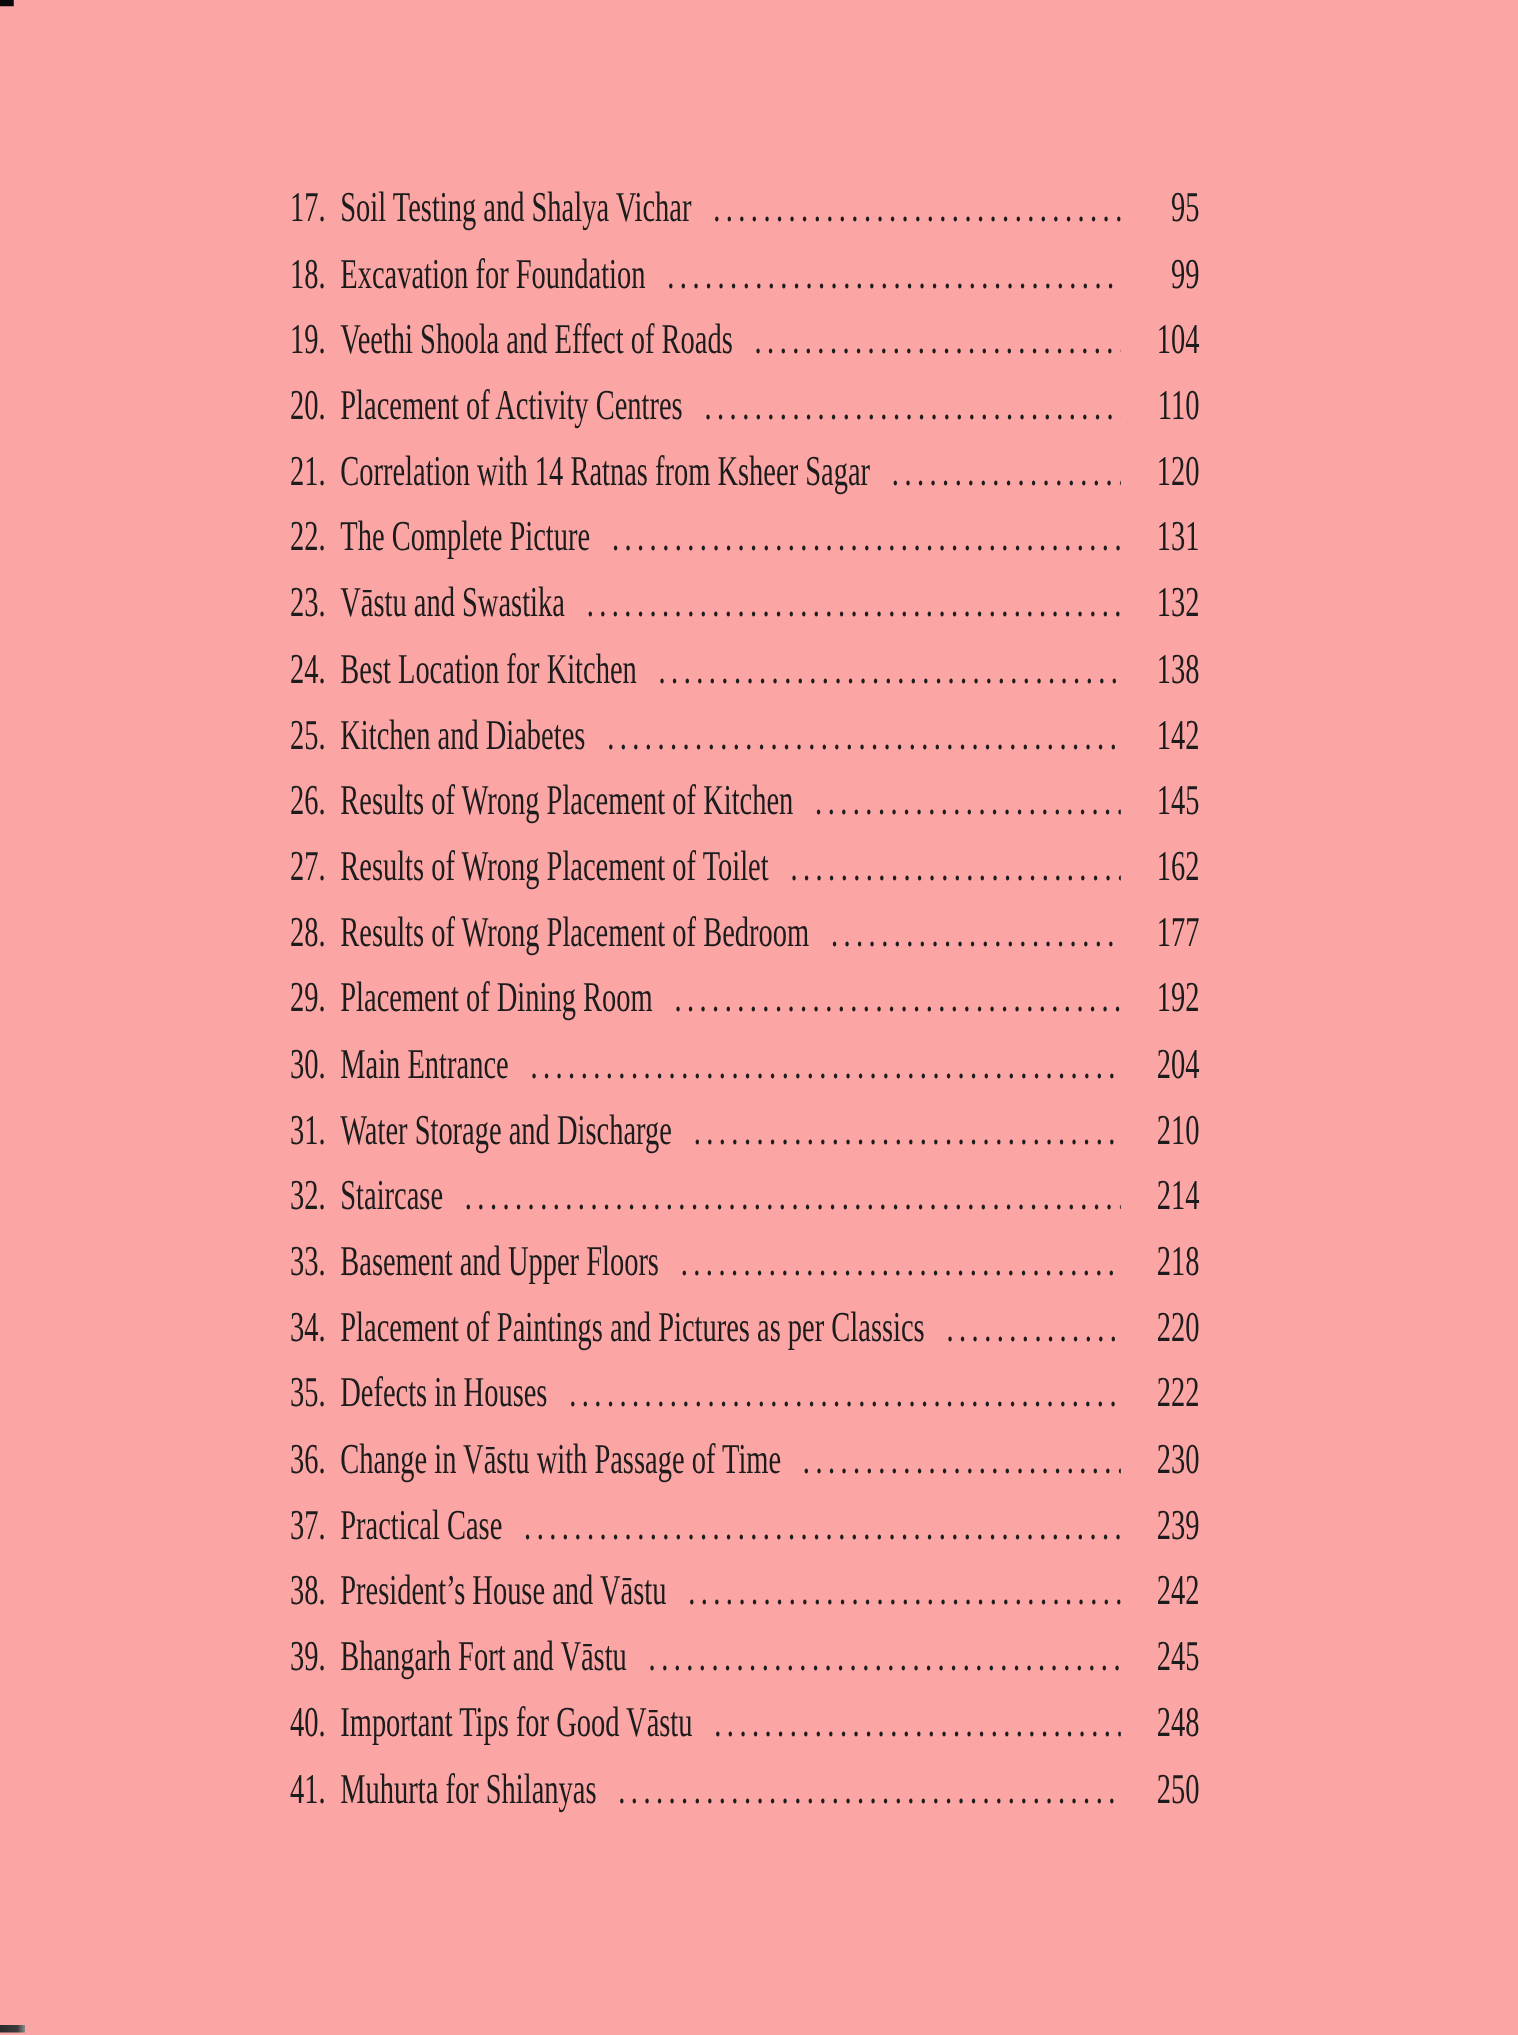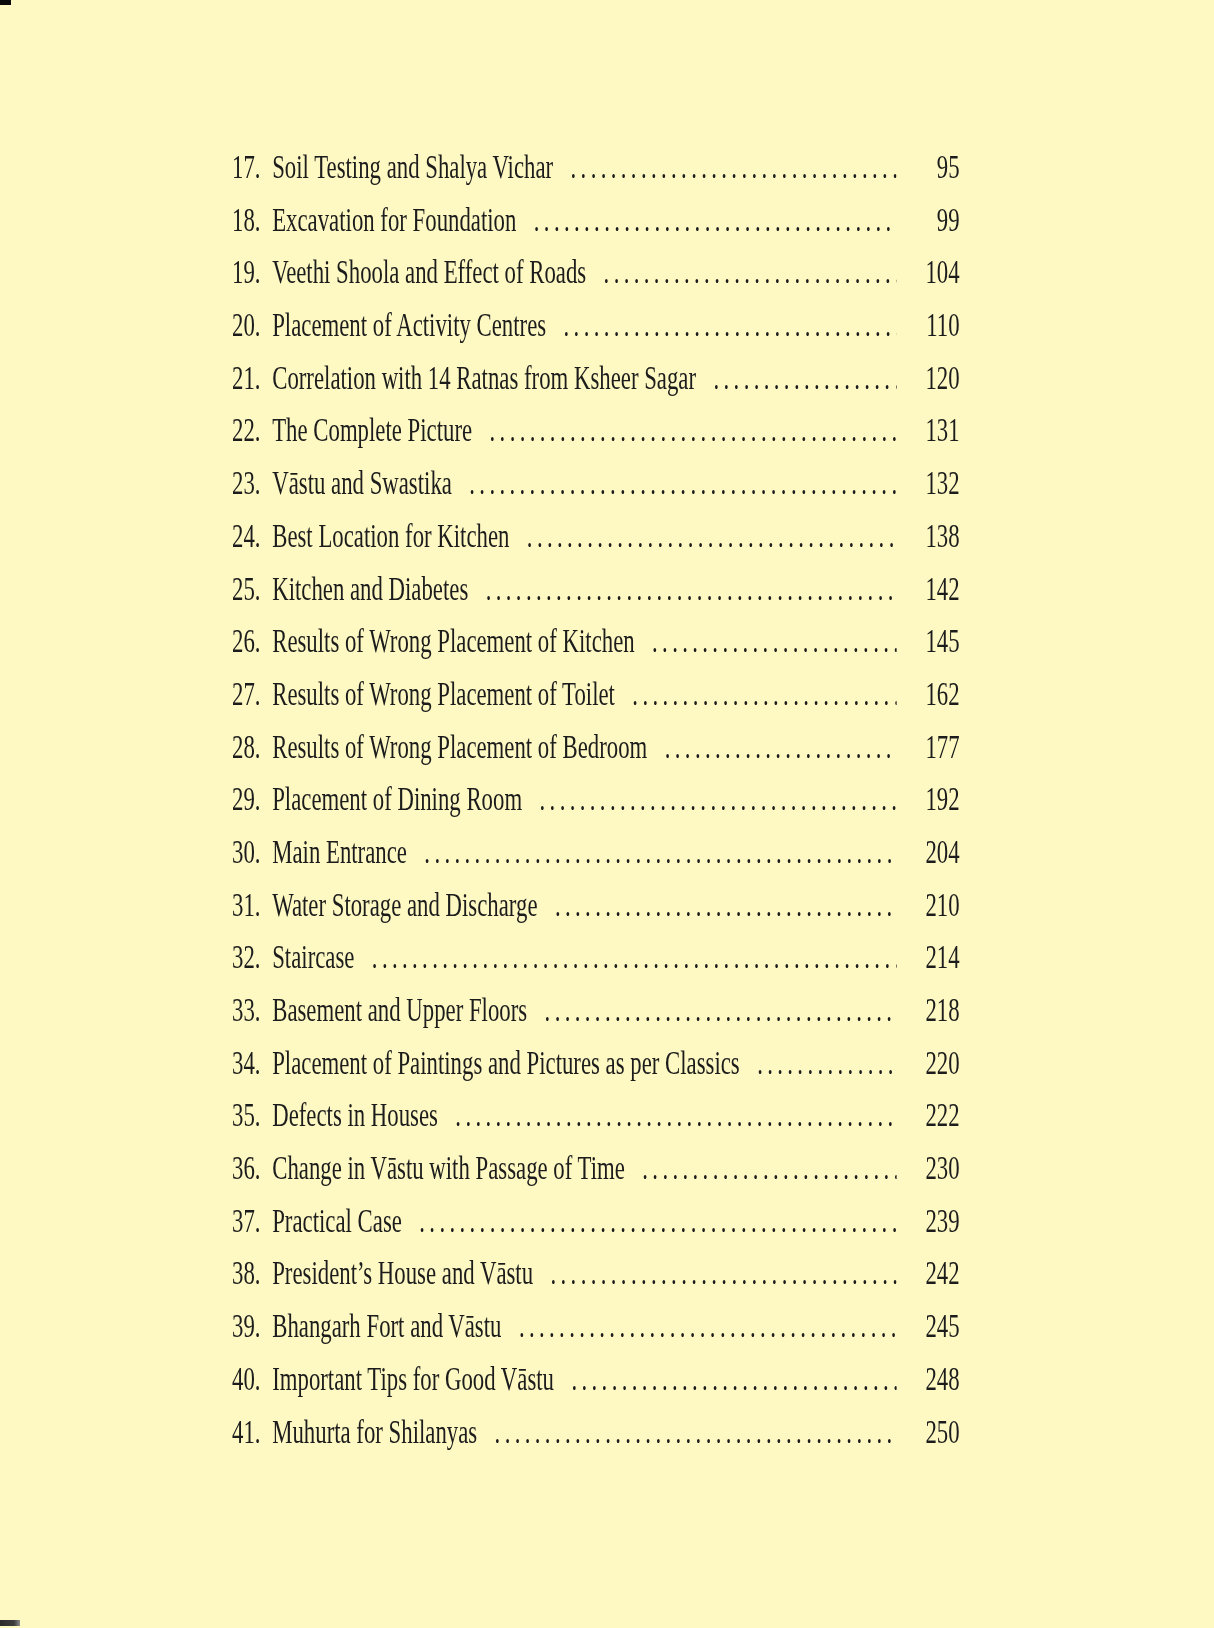--- a/index.html
+++ b/index.html
@@ -10,21 +10,21 @@
     width: 1214px;
     height: 1628px;
     background: #ffffff;
     overflow: hidden;
     font-family: "Liberation Serif", "DejaVu Serif", serif;
   }
   .page {
     position: relative;
     width: 1214px;
     height: 1628px;
-    background: #fef9c3;
+    background: #fca5a5;
   }
   
   .scan-mark-top {
     position: absolute;
     left: 0; top: 0;
     width: 11px; height: 5px;
     background: #0a0a0a;
   }
   .scan-mark-bottom {
     position: absolute;

